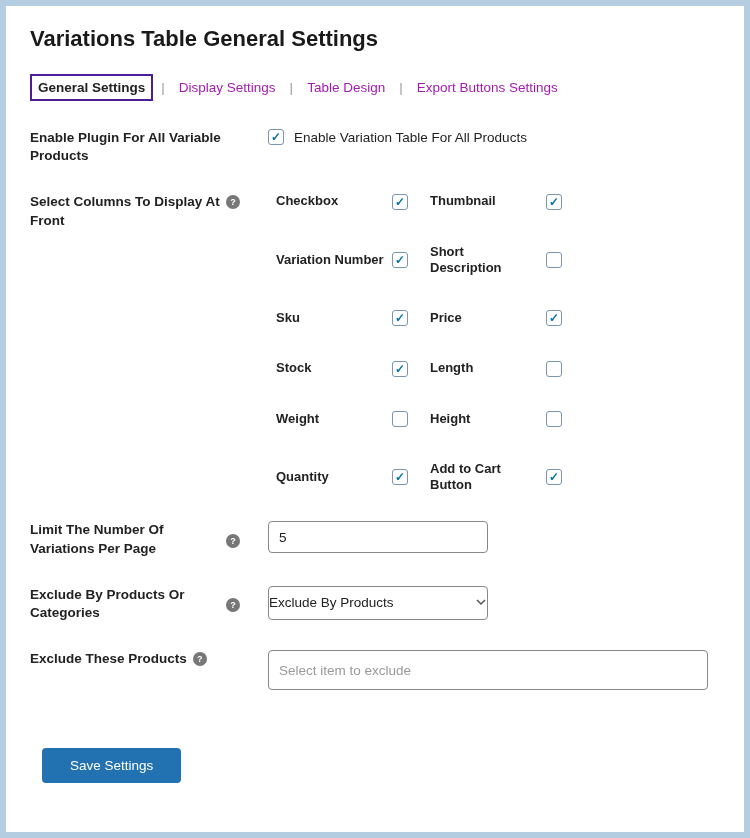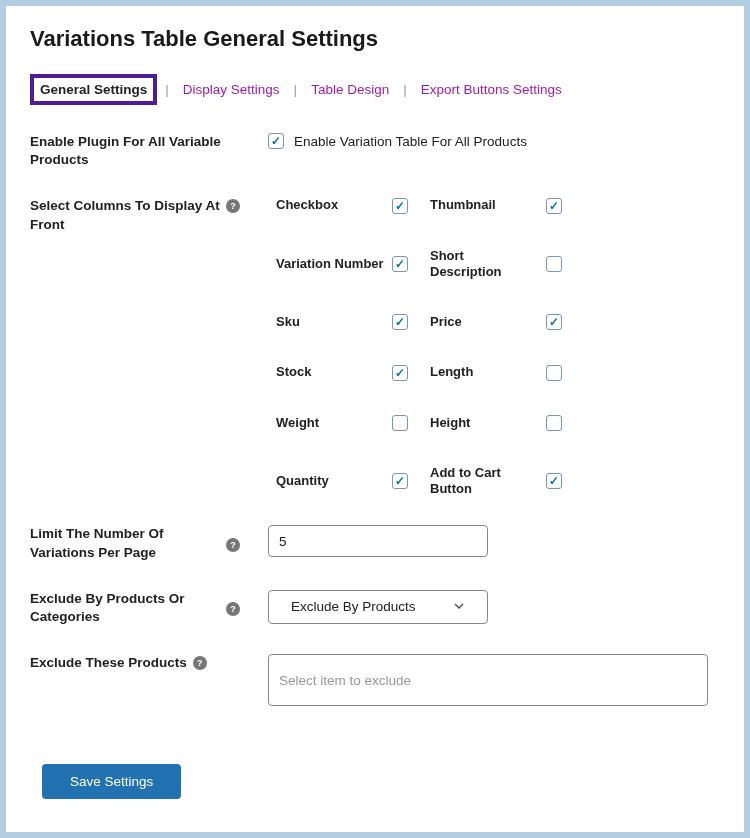--- a/index.html
+++ b/index.html
@@ -31,21 +31,21 @@
       margin-bottom: 28px;
     }
     .tab {
       cursor: pointer;
       color: #a21caf;
       padding: 4px 6px;
     }
     .tab.active {
       color: #222;
       font-weight: 600;
-      border: 4px solid #4c1d95;
+      border: 2px solid #4c1d95;
       padding: 4px 6px;
     }
     .tab-sep { color: #999; }
     .form-row {
       display: flex;
       align-items: flex-start;
       margin-bottom: 28px;
     }
     .form-label {
       width: 210px;
@@ -119,36 +119,36 @@
       border-radius: 4px;
       padding: 0 10px;
       font-size: 13.5px;
       color: #222;
     }
     .select {
       width: 220px;
       height: 34px;
       border: 1px solid #888;
       border-radius: 4px;
-      padding: 0 22px;
+      padding: 0 0;
       font-size: 13.5px;
       color: #222;
       display: flex;
       align-items: center;
       justify-content: space-between;
       cursor: pointer;
       background: #fff;
     }
     .select .chev {
       font-size: 11px;
       color: #555;
     }
     .multi-input {
       width: 440px;
-      height: 52px;
+      height: 40px;
       border: 1px solid #888;
       border-radius: 4px;
       padding: 0 10px;
       font-size: 13.5px;
       color: #999;
       display: flex;
       align-items: center;
       cursor: text;
       background: #fff;
     }

